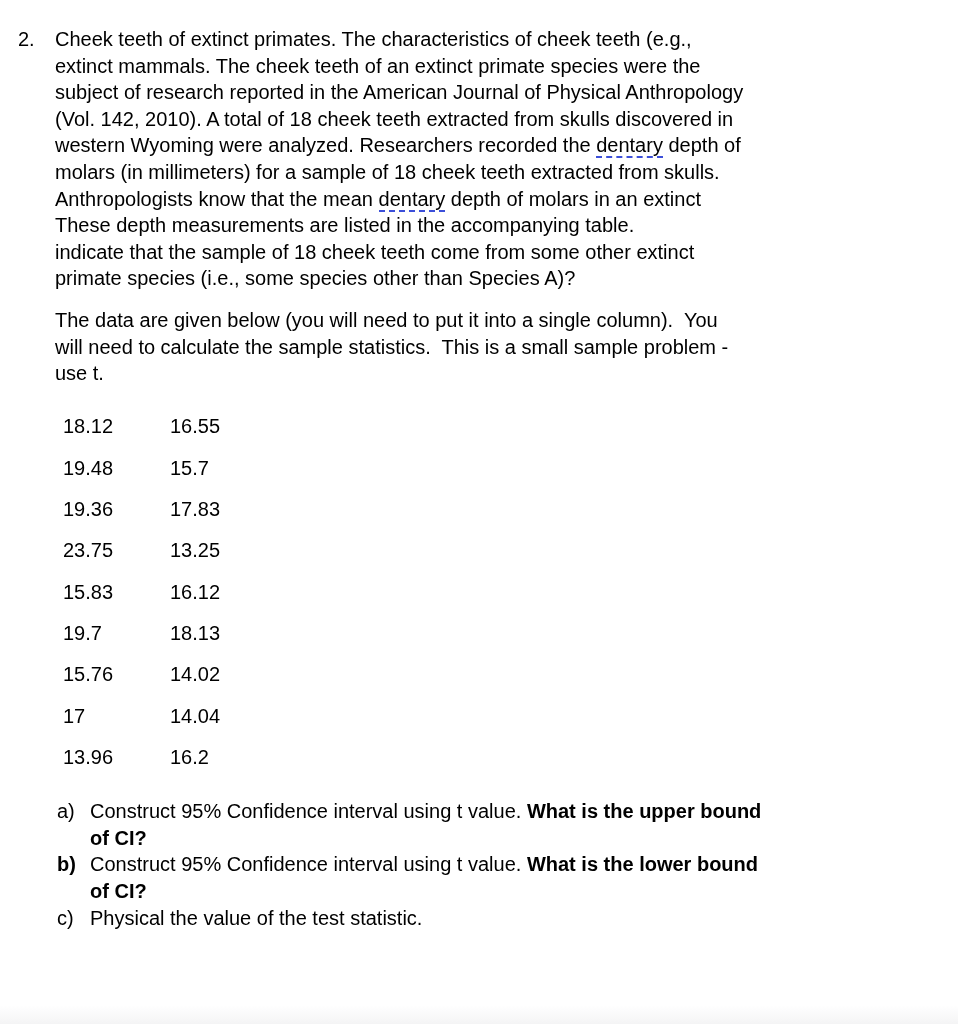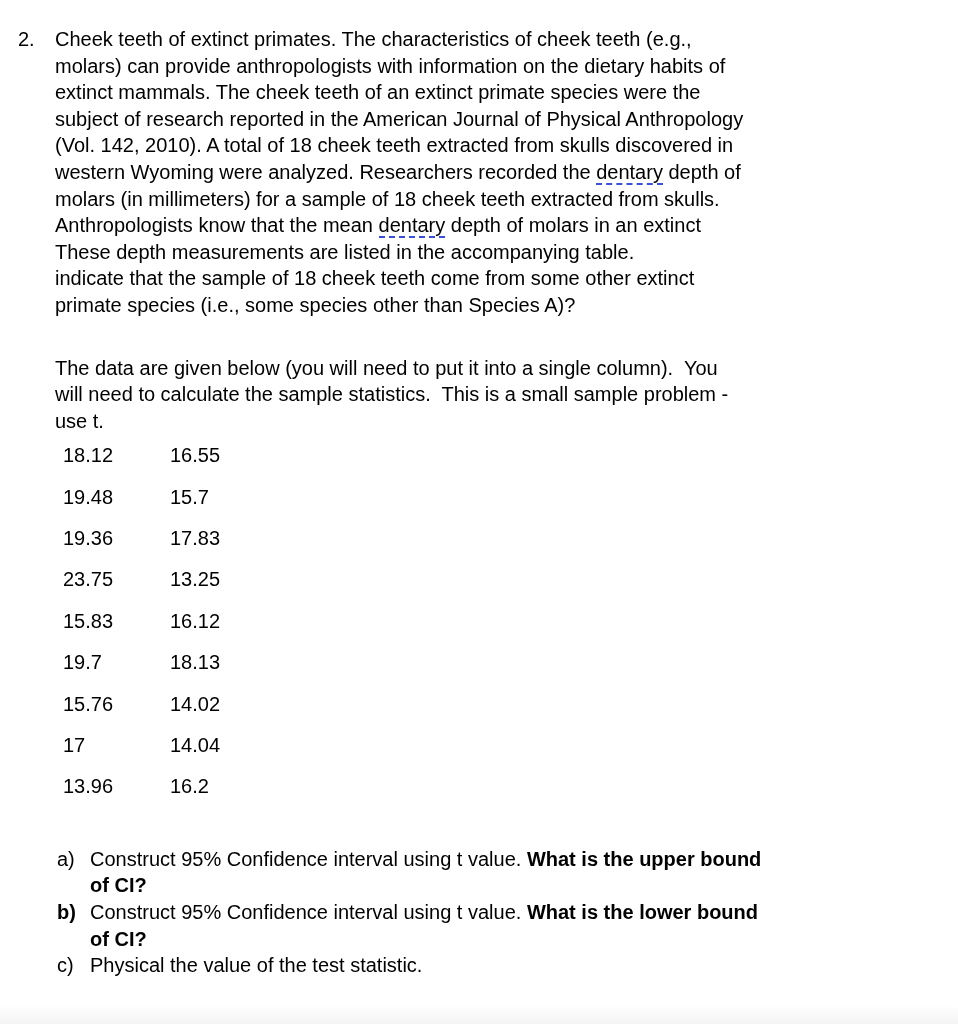--- a/index.html
+++ b/index.html
@@ -8,45 +8,44 @@
     background:#ffffff;
     font-family:"Liberation Sans",sans-serif;
     font-size:20px;color:#000;
     -webkit-font-smoothing:antialiased;
   }
   .page{position:relative;width:958px;height:1024px;overflow:hidden;background:#fff;}
   .problem-row{display:flex;padding:26px 0 0 18px;}
   .num{width:37px;flex:none;line-height:26.6px;}
   .content{width:830px;}
   .line{line-height:26.6px;white-space:pre-wrap;}
-  .gap{margin-top:36px;}
+  .gap{margin-top:15px;}
   .b{font-weight:bold;}
   .squig{border-bottom:2px dashed #3c4fd9;padding-bottom:0px;}
   .dtable{margin:10px 0 0 8px;}
-  .trow{display:flex;height:41.4px;align-items:flex-start;}
+  .trow{display:flex;height:41.4px;align-items:flex-end;}
   .cell1{width:107px;}
   .questions{margin-top:29px;}
   .q{display:flex;}
   .qlabel{width:33px;flex:none;line-height:26.6px;padding-left:2px;}
   .qtext{flex:1;}
   .footer-strip{
     position:absolute;left:0;bottom:0;width:100%;height:19px;
     background:linear-gradient(180deg,#ffffff 0%,#f4f4f5 100%);
   }
 </style>
 </head>
 <body>
 
 <div class="page">
   <div class="problem-row">
     <div class="num">2.</div>
     <div class="content">
       <div class="para">
           <div class="line"><span>Cheek teeth of extinct primates. The characteristics of cheek teeth (e.g.,</span></div>
-          <div class="line"><span>molars) can provide anthropologists with information on the dietary habits of</span></div>
           <div class="line"><span>extinct mammals. The cheek teeth of an extinct primate species were the</span></div>
           <div class="line"><span>subject of research reported in the American Journal of Physical Anthropology</span></div>
           <div class="line"><span>(Vol. 142, 2010). A total of 18 cheek teeth extracted from skulls discovered in</span></div>
           <div class="line"><span>western Wyoming were analyzed. Researchers recorded the </span><span class="squig">dentary</span><span> depth of</span></div>
           <div class="line"><span>molars (in millimeters) for a sample of 18 cheek teeth extracted from skulls.</span></div>
           <div class="line"><span>Anthropologists know that the mean </span><span class="squig">dentary</span><span> depth of molars in an extinct</span></div>
           <div class="line"><span>These depth measurements are listed in the accompanying table.</span></div>
           <div class="line"><span>indicate that the sample of 18 cheek teeth come from some other extinct</span></div>
           <div class="line"><span>primate species (i.e., some species other than Species A)?</span></div>
         </div>

